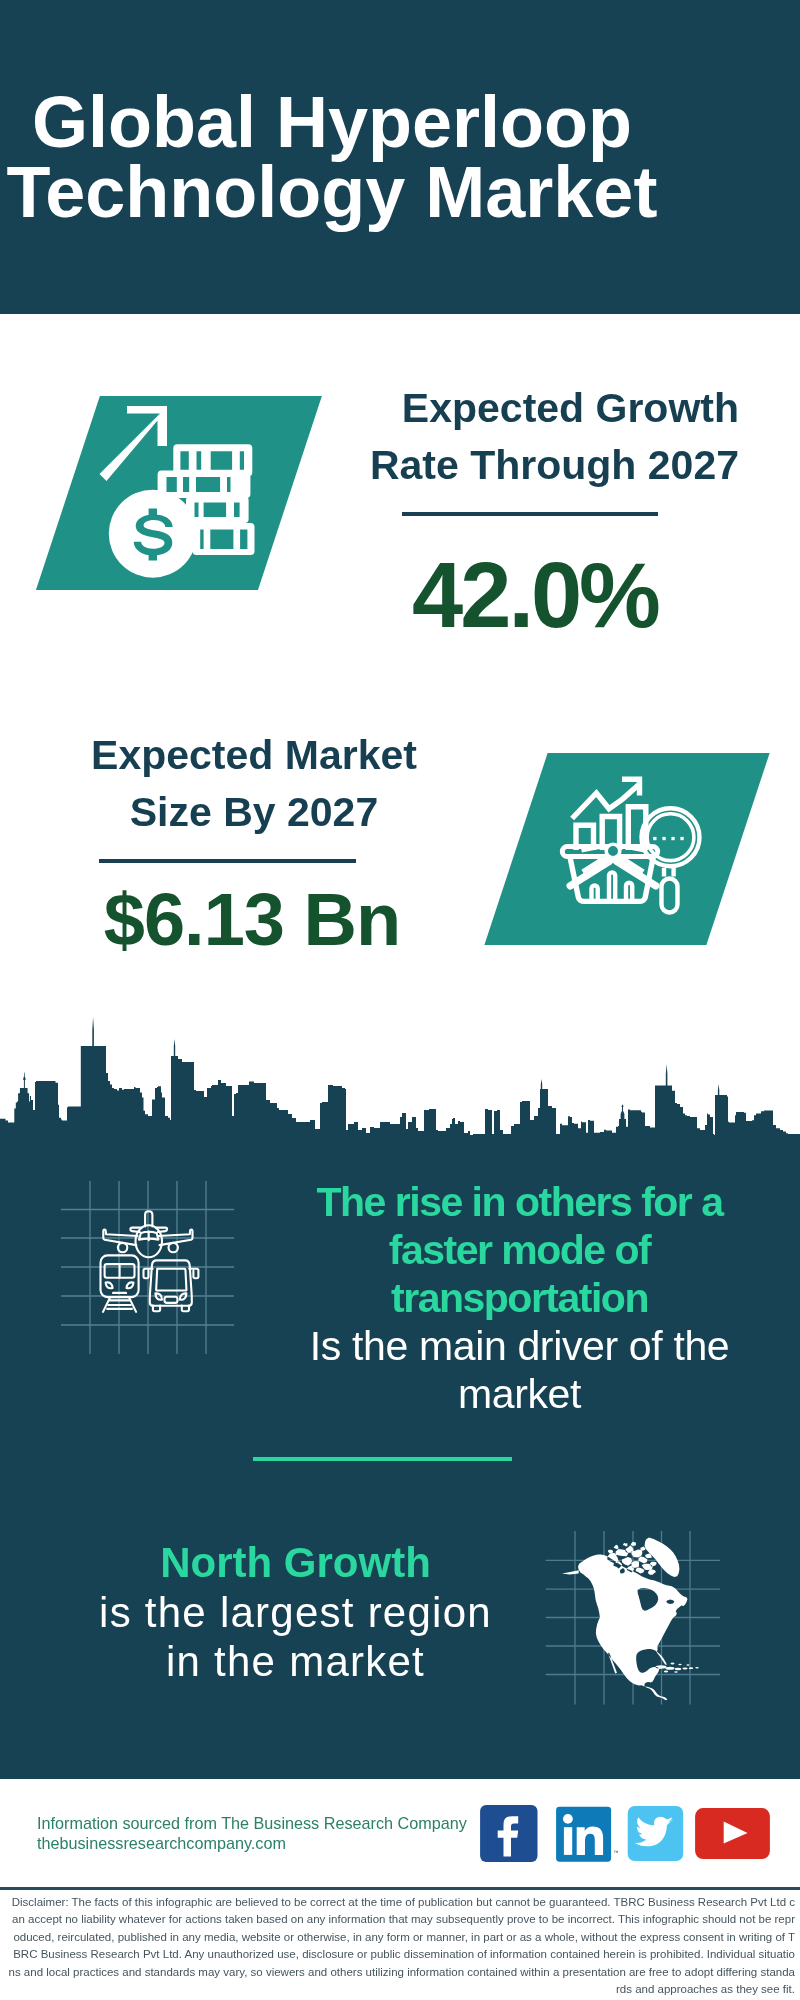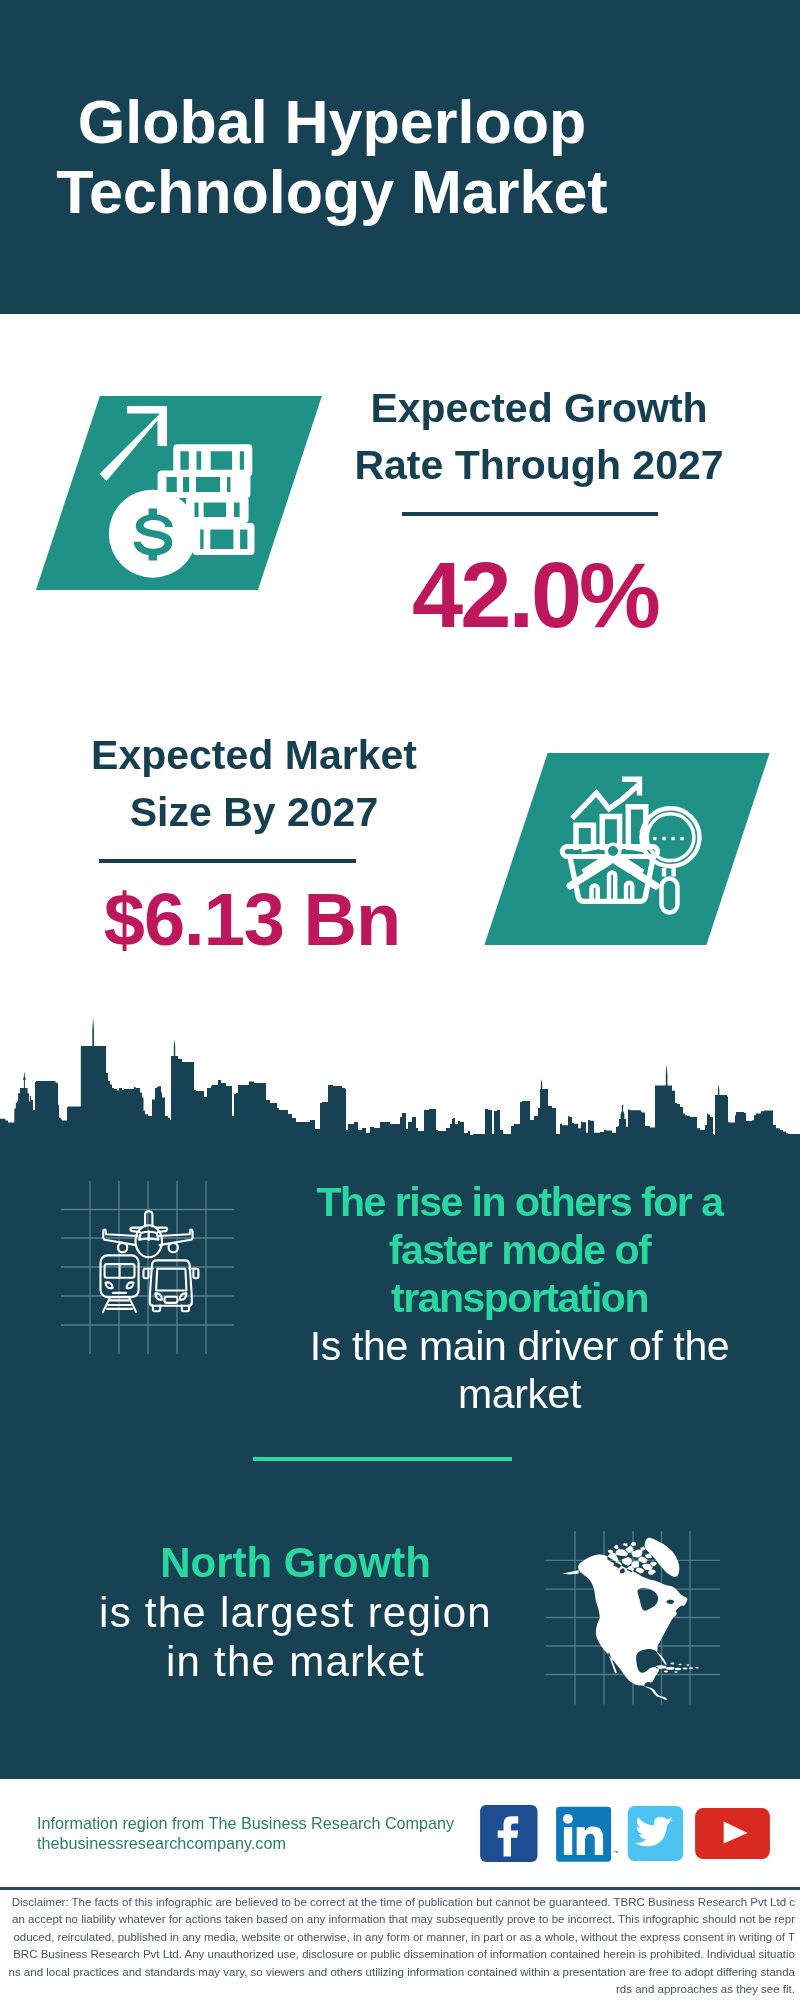--- a/index.html
+++ b/index.html
@@ -4,31 +4,31 @@
 <title>Global Hyperloop Technology Market</title>
 <style>
   html,body{margin:0;padding:0;}
   body{width:800px;height:2000px;background:#ffffff;
        font-family:"Liberation Sans",sans-serif;overflow:hidden;}
   .page{position:relative;width:800px;height:2000px;}
 
   
   .header{position:absolute;left:0;top:0;width:800px;height:314px;background:#174253;}
   .header .title{position:absolute;left:0;top:87px;width:664px;text-align:center;
-    color:#ffffff;font-size:61px;font-weight:bold;line-height:70px;white-space:pre-line;}
+    color:#ffffff;font-size:72px;font-weight:bold;line-height:70px;white-space:pre-line;}
 
   
   .para{position:absolute;background:#209187;transform:skewX(-18.24deg);}
   .paraIcon{position:absolute;}
 
   
   .statLabel{position:absolute;color:#173f52;font-weight:bold;font-size:41px;
     line-height:57px;text-align:center;white-space:pre-line;}
   .statRule{position:absolute;height:4px;background:#1b3f52;}
-  .statValue{position:absolute;color:#be185d;font-weight:bold;text-align:center;}
+  .statValue{position:absolute;color:#14532d;font-weight:bold;text-align:center;}
 
   
   .dark{position:absolute;left:0;top:1142px;width:800px;height:637px;background:#174253;}
   .skyline{position:absolute;left:0;top:1005px;width:800px;height:100px;display:block;}
 
   
   .msg{position:absolute;text-align:center;font-size:41px;line-height:48px;letter-spacing:-1.5px;}
   .msg .hi{color:#2ad79e;font-weight:bold;white-space:pre-line;}
   .msg .lo{color:#ffffff;font-weight:normal;letter-spacing:-0.35px;white-space:pre-line;}
   .mdiv{position:absolute;height:4.5px;background:#2ad79e;}
@@ -72,21 +72,21 @@
     <path fill="#209187" d="
       M153.6 514.4
       c-9.8 0 -17.9 4.8 -17.9 11.3 0 5.9 5.2 9.3 16.0 11.2
       c9.6 1.7 12.8 3.2 12.8 6.0 0 3.4 -4.9 5.8 -11.4 5.8
       c-7.1 0 -11.8 -2.8 -12.0 -6.9 h-7.4
       c0.2 8.0 8.0 13.7 19.3 13.7 11.5 0 19.3 -5.2 19.3 -12.8
       c0 -6.6 -5.2 -10.3 -16.8 -12.2 -9.8 -1.7 -11.9 -3.0 -11.9 -5.3
       c0 -3.0 4.3 -5.3 10.3 -5.3 6.6 0 11.2 2.9 11.4 7.0 h7.4
       c-0.3 -7.7 -7.9 -12.5 -18.9 -12.5 Z"></path>
   </svg>
-  <div class="statLabel" style="left:339px;top:379.5px;width:400px;">Expected Growth
+  <div class="statLabel" style="left:339px;top:379.5px;width:400px;text-align:right;">Expected Growth
 Rate Through 2027</div>
   <div class="statRule" style="left:402px;top:512px;width:256px;"></div>
   <div class="statValue" style="left:335px;top:545px;width:400px;font-size:92px;letter-spacing:-3px;line-height:100px;">42.0%</div>
 
   <div class="statLabel" style="left:54px;top:726.5px;width:400px;">Expected Market
 Size By 2027</div>
   <div class="statRule" style="left:99px;top:859px;width:257px;"></div>
   <div class="statValue" style="left:52px;top:880px;width:400px;font-size:74px;letter-spacing:-1px;line-height:80px;">$6.13 Bn</div>
   <div class="para" style="left:516px;top:752.6px;width:222px;height:192px;"></div>
   <svg class="paraIcon" style="left:545px;top:770px;width:160px;height:155px;" viewBox="545 770 160 155" fill="none" stroke="#ffffff" stroke-width="5.4" stroke-linecap="butt" stroke-linejoin="miter">
@@ -199,21 +199,21 @@
   <svg class="paraIcon" style="left:540px;top:1525px;width:185px;height:185px;" viewBox="540 1525 185 185">
     <g stroke="#4d7c8e" stroke-width="1.3" fill="none">
       <path d="M575,1531 V1704.5 M604,1531 V1704.5 M633,1531 V1704.5 M661.5,1531 V1704.5 M690,1531 V1704.5"></path>
       <path d="M545.7,1560.4 H720 M545.7,1589.1 H720 M545.7,1617.5 H720 M545.7,1646 H720 M545.7,1674.5 H720"></path>
     </g>
     <g fill="#ffffff" fill-rule="evenodd">
       <path d="M579.4,1563.5L578.0,1566.5L578.6,1569.6L580.4,1572.4L583.2,1574.2L585.8,1576.4L588.4,1578.6L590.6,1581.2L592.3,1584.4L593.8,1588.2L594.6,1592.2L595.1,1596.2L595.7,1600.2L596.9,1604.2L598.3,1608.6L599.3,1613.2L599.9,1617.6L598.5,1620.6L597.1,1624.6L596.1,1629.2L595.9,1633.2L596.7,1637.6L598.5,1641.6L600.7,1645.2L603.7,1649.4L607.4,1653.6L611.8,1658.9L616.1,1664.1L620.5,1669.4L624.0,1674.6L626.6,1678.1L630.1,1681.6L634.5,1684.3L638.9,1685.6L641.4,1685.2L644.2,1686.2L647.0,1686.8L649.8,1687.4L652.3,1688.4L654.3,1690.0L655.8,1692.0L657.3,1694.0L659.3,1695.6L661.8,1696.4L664.3,1697.0L666.3,1698.2L667.3,1699.8L665.8,1700.2L663.8,1699.0L661.8,1697.8L659.3,1697.2L656.8,1696.4L654.8,1694.8L653.3,1692.6L651.8,1690.4L649.8,1688.8L647.6,1688.0L645.6,1687.0L644.2,1685.2L645.0,1683.2L646.8,1682.2L648.8,1682.0L650.8,1682.4L652.6,1681.4L653.8,1679.4L654.8,1677.2L656.0,1675.2L657.4,1673.4L658.6,1671.4L659.2,1669.2L658.2,1667.6L656.2,1667.0L654.0,1667.0L651.8,1667.6L649.6,1668.6L647.6,1670.2L645.6,1671.8L643.4,1672.8L641.2,1672.8L639.4,1671.6L638.2,1669.6L637.4,1667.2L636.8,1664.6L636.4,1662.0L636.2,1659.4L636.2,1656.8L636.6,1654.4L638.0,1652.4L640.2,1651.0L642.7,1650.0L645.2,1649.4L647.7,1649.0L650.2,1649.0L652.7,1649.6L655.2,1650.6L657.4,1652.0L659.4,1653.8L661.4,1655.8L663.2,1658.0L664.7,1660.4L666.0,1662.8L666.8,1664.6L665.8,1665.0L664.2,1663.2L662.7,1660.8L661.2,1658.4L659.7,1656.2L658.2,1654.2L656.7,1652.6L657.5,1650.2L657.5,1646.1L659.1,1643.3L660.7,1640.3L662.3,1637.3L663.9,1634.3L665.5,1631.3L667.1,1628.3L668.7,1625.3L670.3,1622.3L671.9,1619.5L673.5,1617.3L675.5,1615.9L676.9,1613.5L675.7,1611.3L677.1,1608.9L679.3,1607.3L681.3,1605.5L683.5,1605.9L685.3,1604.3L686.5,1601.9L687.5,1599.1L686.3,1597.3L683.9,1596.5L681.5,1595.1L679.5,1593.1L677.7,1591.1L675.9,1589.1L673.9,1587.5L671.7,1586.3L669.3,1585.7L666.7,1585.3L664.2,1584.5L661.8,1583.4L659.4,1582.3L657.0,1581.4L654.5,1580.6L652.0,1580.0L649.5,1579.4L647.0,1578.6L644.5,1577.6L642.0,1576.4L639.6,1575.0L637.2,1573.6L634.8,1572.2L632.4,1571.0L630.0,1570.0L627.6,1569.0L625.2,1567.8L622.8,1566.4L620.4,1564.8L618.0,1563.2L615.6,1561.6L613.2,1560.0L610.8,1558.4L608.4,1557.0L605.9,1555.8L603.4,1554.9L600.8,1554.4L598.2,1554.4L595.6,1554.9L593.0,1555.8L590.4,1556.8L587.8,1558.0L585.2,1559.4L582.8,1561.2ZM645.0,1542.0L644.6,1546.0L646.4,1549.8L649.4,1553.0L652.6,1556.2L655.6,1559.6L658.4,1563.2L661.2,1566.8L664.2,1570.2L667.4,1573.2L670.8,1575.6L674.2,1577.0L677.2,1576.2L678.8,1573.0L679.4,1569.0L679.0,1564.8L677.6,1560.6L675.8,1556.4L673.2,1552.6L670.2,1549.2L666.6,1546.2L662.6,1543.6L658.2,1541.2L653.6,1539.0L649.0,1537.6L646.2,1539.2ZM637.5,1590.0L640.5,1588.2L644.0,1588.0L647.5,1588.4L650.8,1589.6L653.8,1591.2L656.2,1593.4L657.8,1596.2L658.2,1599.4L657.2,1602.6L655.2,1605.2L652.6,1607.2L649.8,1608.8L647.0,1610.2L644.6,1610.8L642.6,1609.6L641.4,1607.0L640.6,1603.8L639.8,1600.4L638.8,1596.8L637.8,1593.4ZM667.2,1600.4L670.2,1599.6L673.0,1600.2L674.4,1601.8L673.0,1603.4L670.2,1604.0L667.6,1603.2L666.2,1601.8ZM617.7,1558.0L618.7,1561.6L614.2,1563.2L610.4,1561.4L607.3,1559.6L607.5,1556.5L609.7,1553.7L614.2,1552.7L616.5,1555.8ZM628.4,1553.0L626.7,1556.3L622.2,1555.9L619.5,1555.6L615.4,1554.7L615.7,1551.4L618.5,1549.1L622.3,1549.5L625.9,1550.2ZM633.4,1549.5L633.2,1551.8L630.2,1552.7L627.0,1552.7L624.8,1550.8L626.3,1548.6L627.9,1547.4L630.5,1545.3L632.5,1547.6ZM642.4,1553.0L641.4,1555.8L638.0,1557.4L633.8,1557.1L631.6,1554.5L631.1,1551.4L635.2,1550.7L637.9,1549.4L641.9,1549.9ZM622.3,1564.5L620.9,1566.3L618.9,1568.4L616.2,1566.8L613.4,1565.8L613.8,1563.4L616.2,1562.2L618.8,1560.9L620.7,1562.8ZM632.0,1561.0L631.1,1563.6L628.1,1565.8L624.5,1564.3L622.1,1562.3L621.9,1559.6L624.9,1558.3L627.9,1557.1L631.3,1558.3ZM639.0,1564.0L639.0,1566.5L635.9,1567.8L632.2,1567.7L631.5,1565.0L631.4,1563.0L633.2,1561.6L635.7,1561.1L639.1,1561.4ZM647.4,1559.5L646.9,1562.0L644.0,1563.6L641.1,1561.9L638.3,1560.8L638.5,1558.3L640.6,1556.4L643.6,1557.1L645.3,1558.0ZM652.9,1566.5L651.9,1569.2L648.3,1570.1L645.1,1569.7L643.3,1567.7L641.6,1564.9L645.4,1563.8L648.2,1563.7L650.7,1564.5ZM644.5,1570.0L643.3,1572.4L640.3,1573.6L638.0,1571.9L635.6,1571.1L636.0,1569.0L637.5,1567.4L640.0,1567.8L641.9,1568.5ZM634.4,1569.0L633.1,1570.6L631.3,1572.4L628.9,1571.1L626.9,1570.0L627.3,1568.1L628.7,1566.7L631.3,1565.4L632.7,1567.6ZM624.9,1571.0L624.5,1572.2L623.1,1573.3L620.6,1573.5L620.0,1571.7L620.1,1570.3L621.1,1569.2L623.2,1568.1L624.5,1569.7ZM656.0,1572.0L654.1,1573.3L652.7,1574.8L649.8,1574.8L647.9,1573.1L648.6,1571.1L650.1,1569.5L652.6,1569.6L654.8,1570.2ZM656.5,1564.0L655.6,1565.3L653.9,1565.9L651.5,1566.6L650.3,1564.9L650.1,1563.1L651.8,1561.8L654.0,1561.8L656.3,1562.2ZM651.4,1556.0L651.9,1557.8L649.5,1558.0L647.3,1558.2L645.5,1557.0L645.2,1555.0L647.3,1553.9L649.6,1553.5L650.8,1554.8ZM645.6,1548.5L645.1,1549.8L643.5,1550.6L641.7,1550.2L640.3,1549.2L640.5,1547.8L642.0,1547.2L643.5,1546.5L644.6,1547.5ZM636.0,1544.0L635.7,1545.4L633.9,1545.7L632.2,1545.7L630.7,1544.8L631.3,1543.4L632.2,1542.3L634.0,1542.0L635.7,1542.6ZM627.3,1544.5L627.6,1545.8L626.0,1546.5L624.7,1545.5L623.1,1545.2L623.2,1543.9L624.3,1543.0L625.8,1543.4L627.5,1543.3ZM613.2,1551.5L612.6,1552.8L611.1,1553.9L609.3,1553.1L608.3,1552.1L607.7,1550.7L609.2,1549.8L610.9,1549.7L612.4,1550.3ZM618.2,1547.0L618.6,1548.3L617.0,1549.2L615.4,1548.4L613.7,1547.8L614.4,1546.4L615.2,1545.4L617.0,1544.8L618.0,1546.1ZM655.5,1667.0 a5.5,1.7 0 1,0 11.0,0 a5.5,1.7 0 1,0 -11.0,0ZM665.5,1668.2 a4.5,1.5 0 1,0 9.0,0 a4.5,1.5 0 1,0 -9.0,0ZM674.8,1669.0 a3.2,1.2 0 1,0 6.4,0 a3.2,1.2 0 1,0 -6.4,0ZM682.4,1668.6 a2.6,1.0 0 1,0 5.2,0 a2.6,1.0 0 1,0 -5.2,0ZM688.8,1668.2 a2.2,0.9 0 1,0 4.4,0 a2.2,0.9 0 1,0 -4.4,0ZM695.2,1667.8 a1.8,0.8 0 1,0 3.6,0 a1.8,0.8 0 1,0 -3.6,0ZM670.5,1663.5 a2.0,0.9 0 1,0 4.0,0 a2.0,0.9 0 1,0 -4.0,0ZM678.3,1664.5 a1.7,0.8 0 1,0 3.4,0 a1.7,0.8 0 1,0 -3.4,0ZM686.5,1665.0 a1.5,0.7 0 1,0 3.0,0 a1.5,0.7 0 1,0 -3.0,0ZM663.8,1671.5 a2.2,0.9 0 1,0 4.4,0 a2.2,0.9 0 1,0 -4.4,0ZM674.2,1672.0 a1.8,0.8 0 1,0 3.6,0 a1.8,0.8 0 1,0 -3.6,0ZM578.8,1570.2 L568.9,1572.2 L562.0,1573.4 L569.5,1574.4 L578.6,1573.5 ZM607.8,1652.6 L609.6,1653.6 L617.0,1672.8 L615.2,1673.5 Z"></path>
     </g>
   </svg>
 
-  <div class="srcText" style="left:37px;top:1813px;width:460px;">Information region from The Business Research Company
+  <div class="srcText" style="left:37px;top:1813px;width:460px;">Information sourced from The Business Research Company
 thebusinessresearchcompany.com</div>
 
   <svg style="position:absolute;left:470px;top:1800px;width:310px;height:70px;" viewBox="470 1800 310 70">
     <g>
       <rect x="480.1" y="1805.1" width="57.4" height="56.9" rx="6" fill="#1e4d91"></rect>
       <path fill="#ffffff" d="M503.5,1856.6 V1837.8 h-5.8 v-7.2 h5.8 v-6.4
             q0,-8.0 8.2,-8.0 h6.5 v7.2 h-4.4 q-2.8,0 -2.8,2.8 v4.4 h7.2 l-1.0,7.2 h-6.2 v18.8 Z"></path>
     </g>
     <g>
       <rect x="556.1" y="1806.8" width="55.0" height="54.9" rx="3.4" fill="#0e7ab8"></rect>

